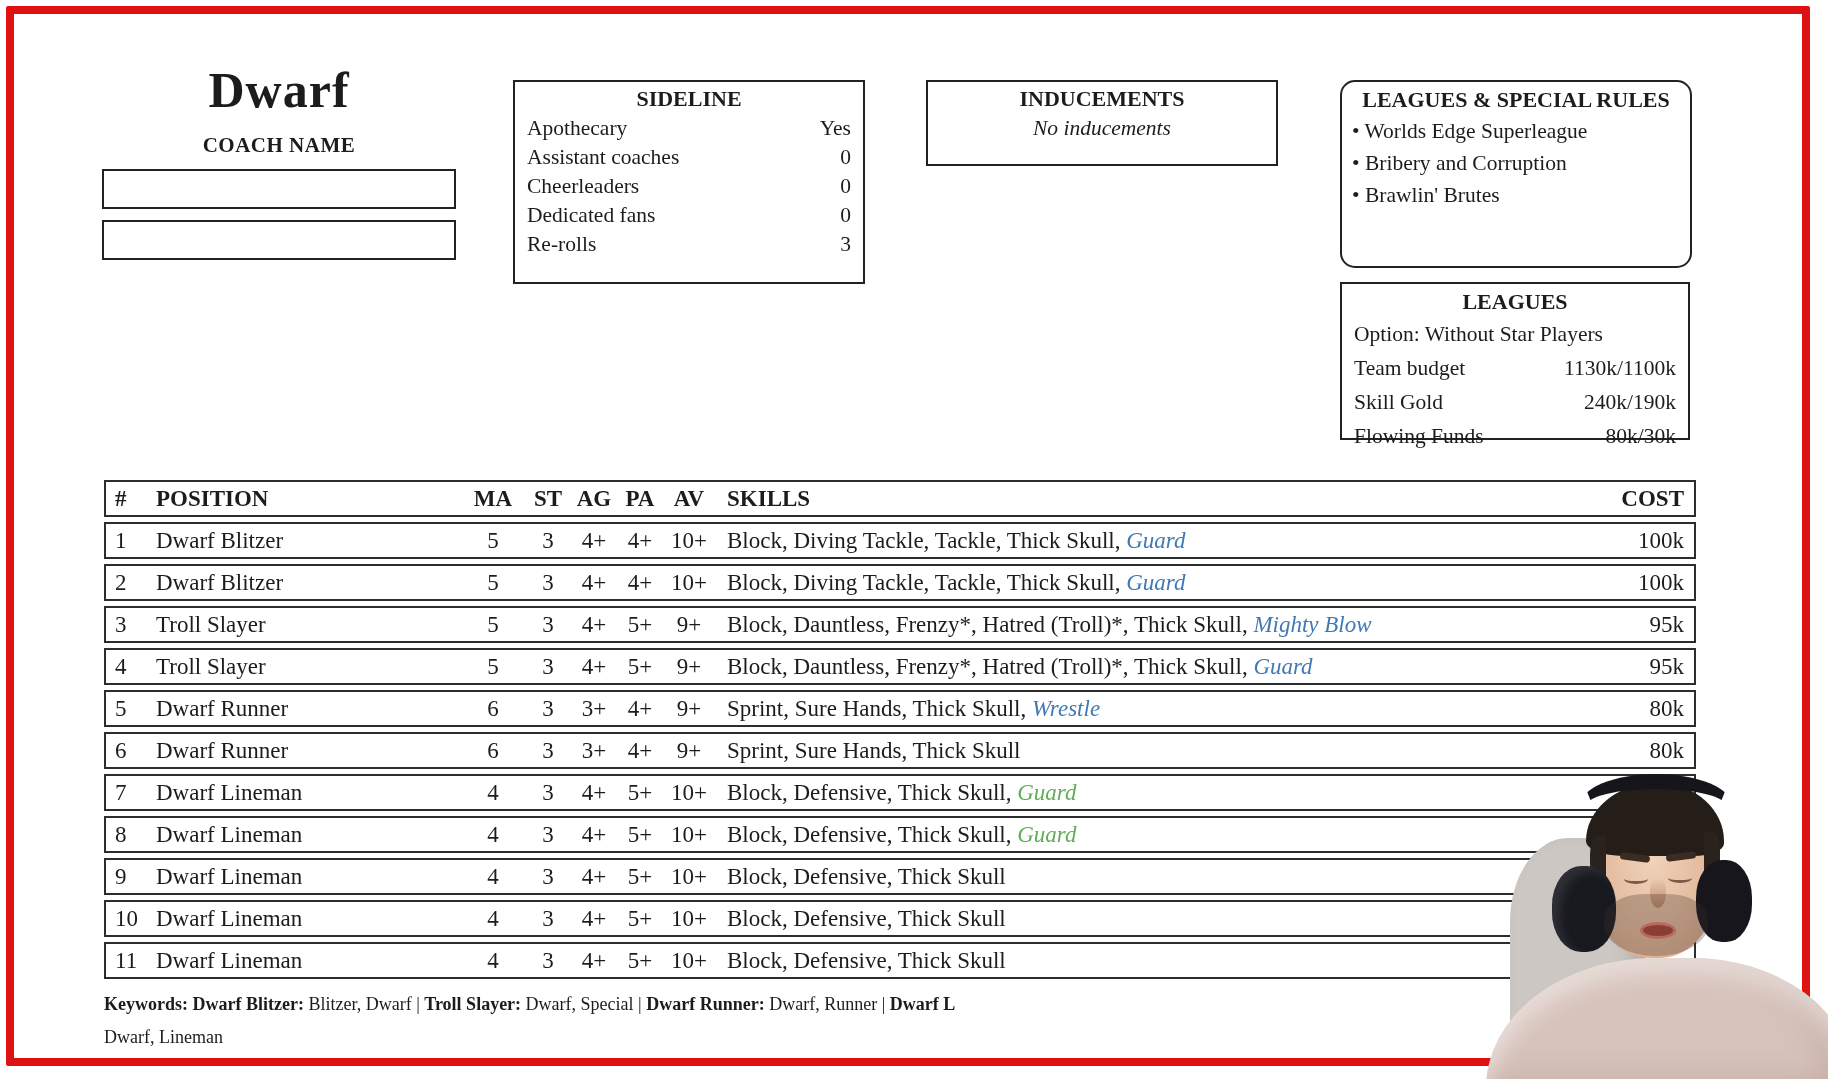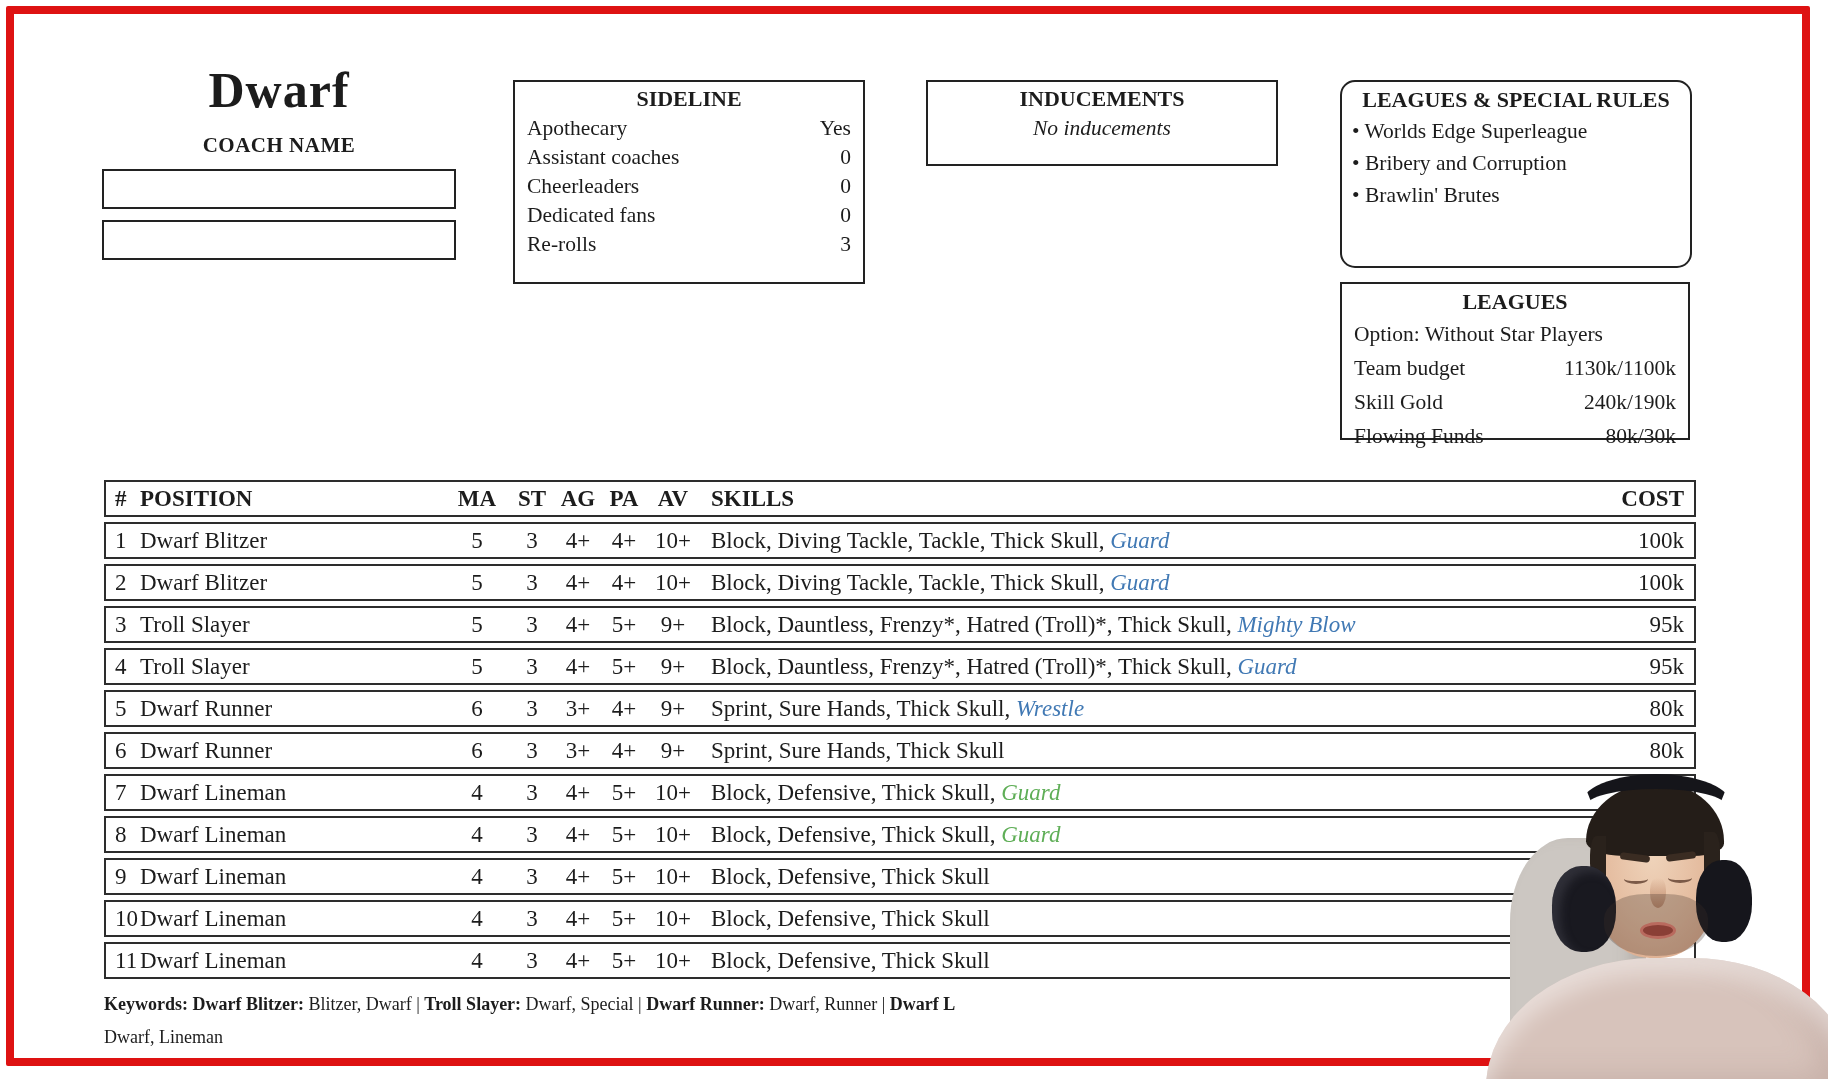--- a/index.html
+++ b/index.html
@@ -38,21 +38,21 @@
   .leagues-box li::before{content:"• ";}
   .summary-box{left:1340px;top:282px;width:350px;height:158px;padding:4px 12px 0 12px;line-height:34px;}
   .summary-option{line-height:34px;}
 
   
   .roster{position:absolute;left:104px;top:480px;width:1592px;z-index:2;}
   .r-row{display:flex;align-items:center;height:37px;border:2px solid #2d2d2d;
     background:#fff;margin-bottom:5px;font-size:23px;white-space:nowrap;}
   .r-row.hdr{font-weight:bold;}
   .c-num{width:34px;padding-left:9px;flex:none;}
-  .c-pos{width:305px;flex:none;}
+  .c-pos{width:305px;flex:none;margin-left:16px;}
   .c-ma,.c-st,.c-ag,.c-pa,.c-av{flex:none;text-align:center;}
   .c-ma{width:64px;}
   .c-st{width:46px;}
   .c-ag{width:46px;}
   .c-pa{width:46px;}
   .c-av{width:52px;}
   .c-skills{flex:1;padding-left:12px;overflow:hidden;}
   .c-cost{width:140px;flex:none;text-align:right;padding-right:10px;}
   .skill-blue{color:var(--skill-blue);font-style:italic;}
   .skill-green{color:var(--skill-green);font-style:italic;}

